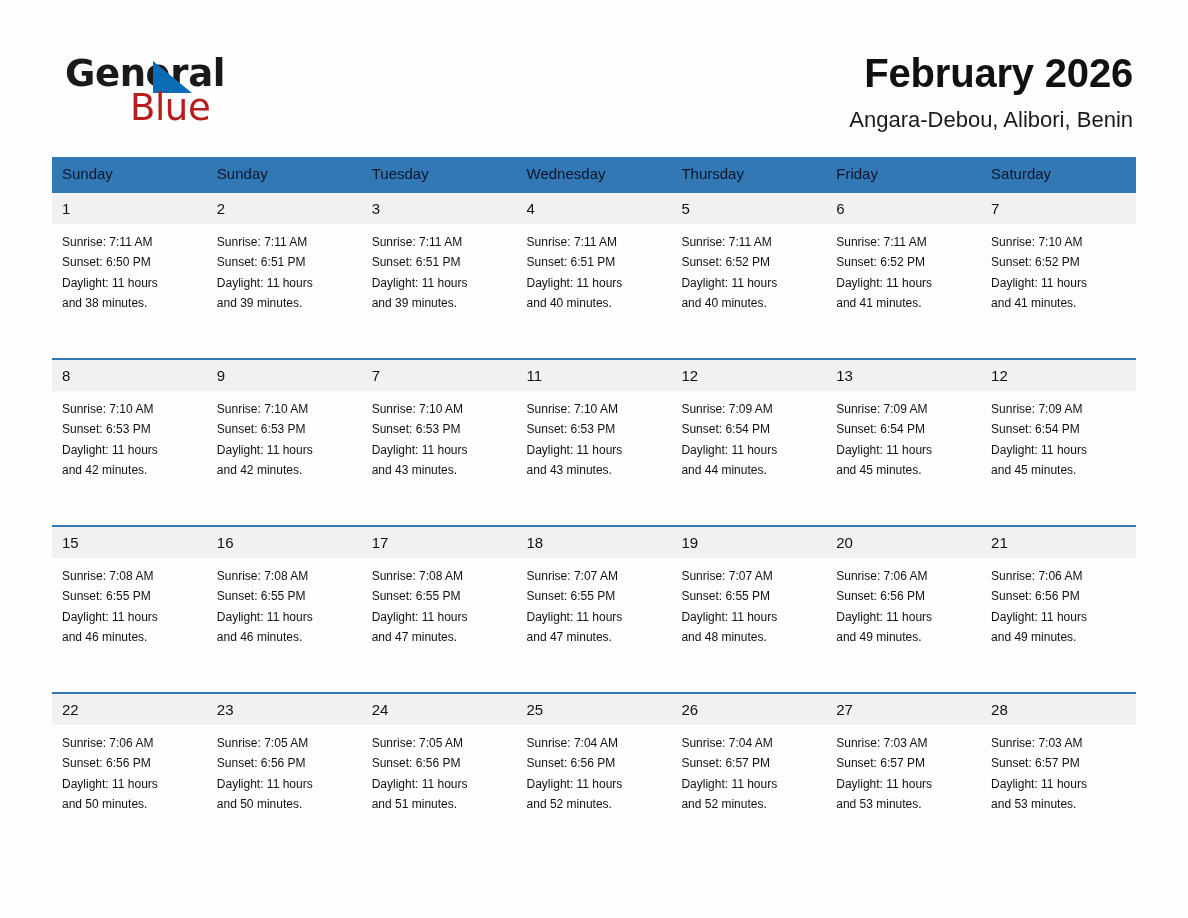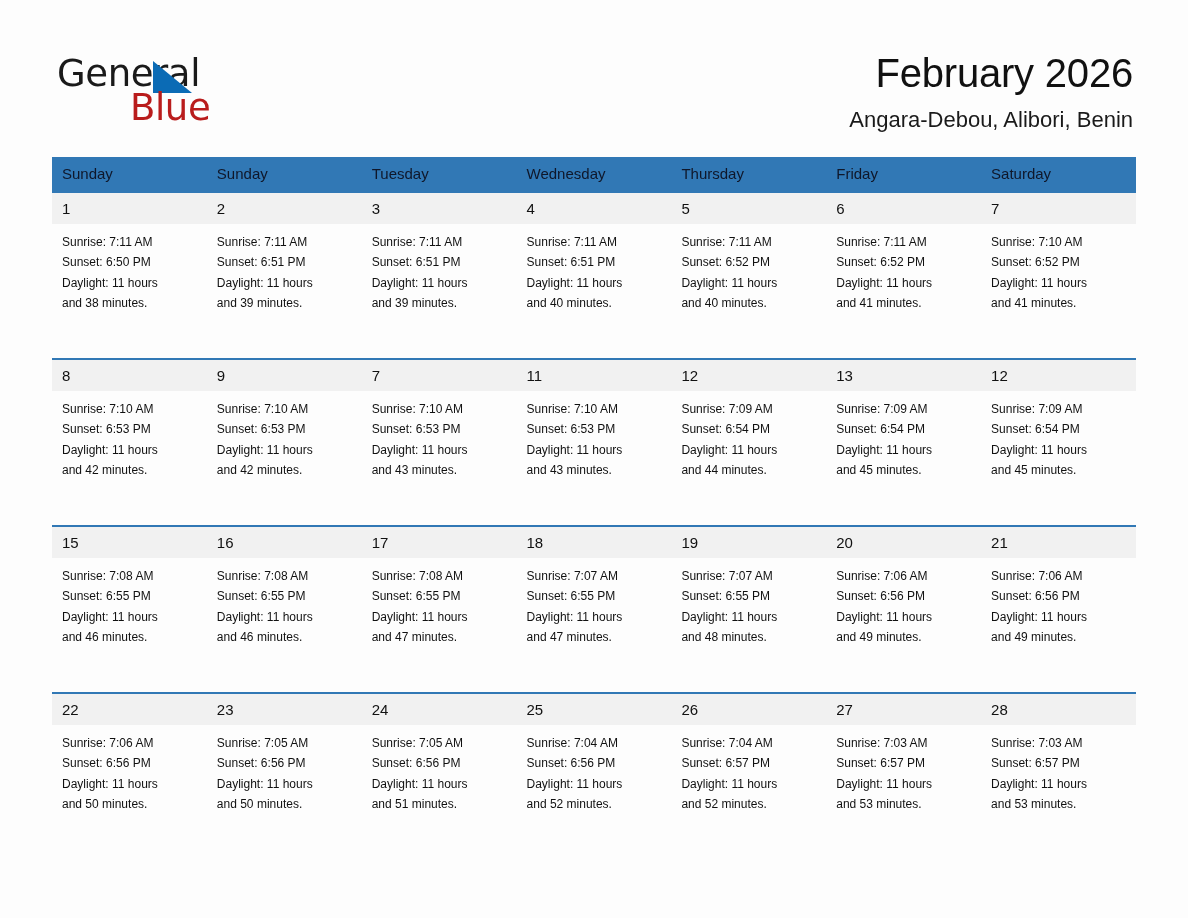--- a/index.html
+++ b/index.html
@@ -31,24 +31,24 @@
   }
   .brand {
     position: absolute;
     left: 57px;
     top: 52px;
     width: 260px;
     height: 78px;
   }
   .brand-general {
     position: absolute;
-    left: 0;
+    left: 8px;
     top: 0;
     font-size: 37px;
-    font-weight: 400;
+    font-weight: 700;
     letter-spacing: -0.4px;
     color: #1a1a1a;
     line-height: 44px;
     font-family: "DejaVu Sans", sans-serif;
   }
   .brand-triangle {
     position: absolute;
     left: 96px;
     top: 9px;
     width: 0;
@@ -70,21 +70,21 @@
   }
 
   .title-block {
     position: absolute;
     right: 55px;
     top: 48px;
     text-align: right;
   }
   .cal-title {
     font-size: 40px;
-    font-weight: 400;
+    font-weight: 700;
     color: #111;
     line-height: 50px;
     letter-spacing: -0.2px;
     white-space: nowrap;
   }
   .cal-subtitle {
     margin-top: 8px;
     font-size: 22px;
     font-weight: 400;
     color: #1a1a1a;

